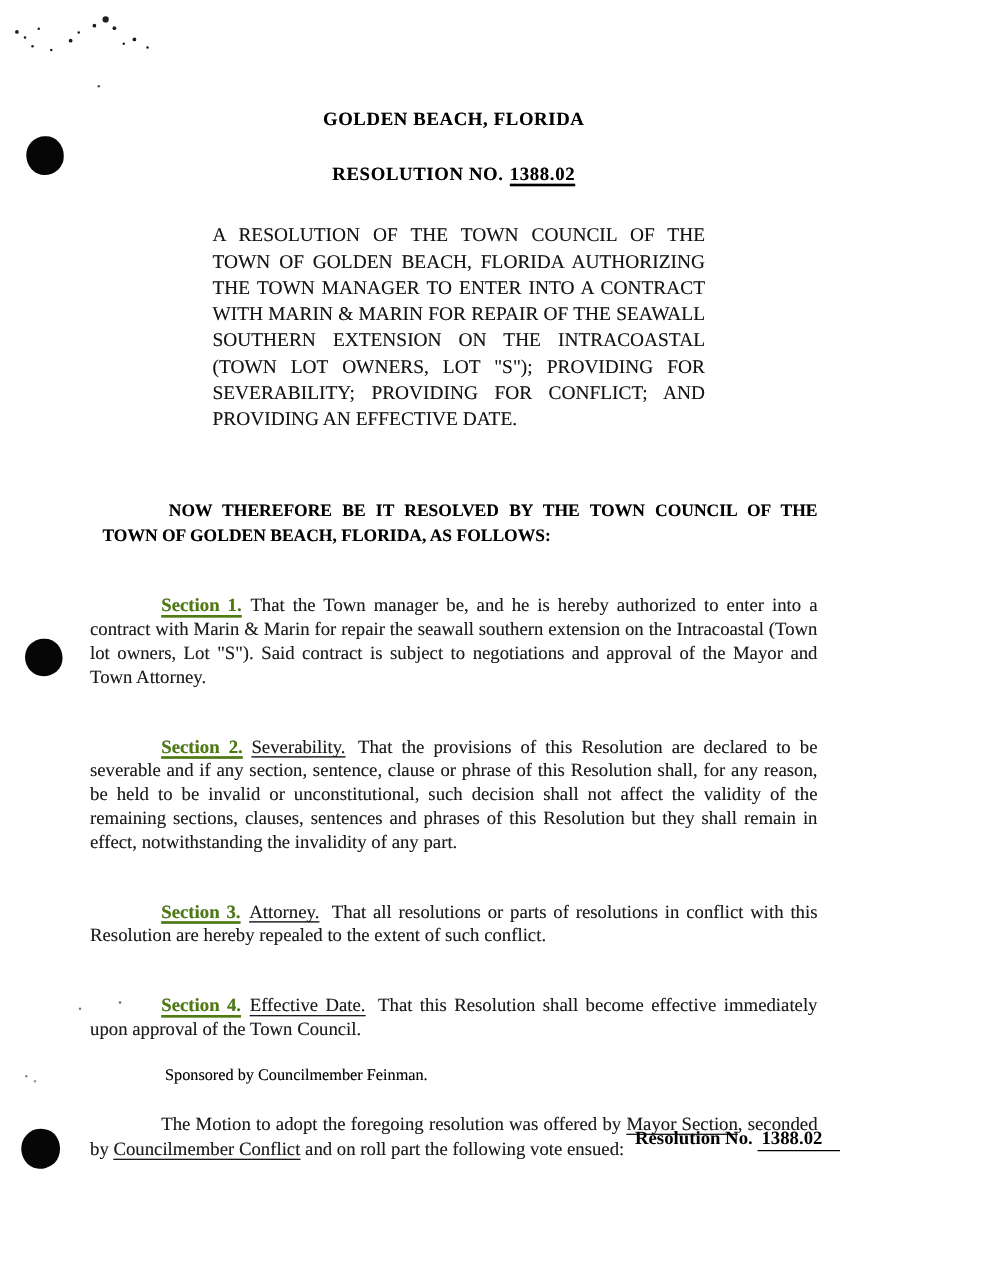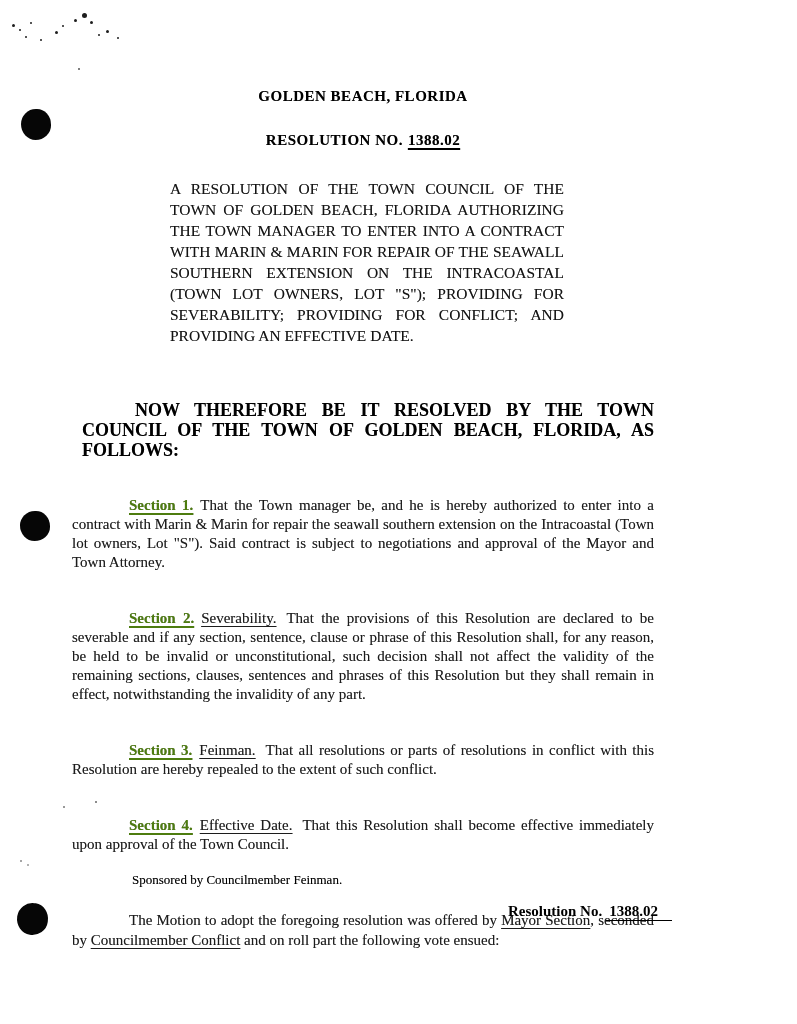--- a/index.html
+++ b/index.html
@@ -39,21 +39,21 @@
     line-height: 21px;
     text-align: justify;
     color: #141414;
   }
 
   
   .resolved {
     margin: 54px 0 0 10px;
     font-weight: bold;
     color: #000;
-    font-size: 18px;
+    font-size: 14px;
     line-height: 20px;
     text-indent: 53px;
     text-align: justify;
   }
 
   
   p.sec {
     margin: 37px 0 0 0;
     font-size: 15px;
     line-height: 19px;
@@ -172,21 +172,21 @@
 
     <p class="sec first">
       <span class="sec-head">Section 1.</span><span>That the Town manager be, and he is hereby authorized to enter into a contract with Marin &amp; Marin for repair the seawall southern extension on the Intracoastal (Town lot owners, Lot "S").  Said contract is subject to negotiations and approval of the Mayor and Town Attorney.</span>
     </p>
 
     <p class="sec">
       <span class="sec-head">Section 2.</span><span class="sec-sub">Severability.</span><span>That the provisions of this Resolution are declared to be severable and if any section, sentence, clause or phrase of this Resolution shall, for any reason, be held to be invalid or unconstitutional, such decision shall not affect the validity of the remaining sections, clauses, sentences and phrases of this Resolution but they shall remain in effect, notwithstanding the invalidity of any part.</span>
     </p>
 
     <p class="sec">
-      <span class="sec-head">Section 3.</span><span class="sec-sub">Feinman.</span><span>That all resolutions or parts of resolutions in conflict with this Resolution are hereby repealed to the extent of such conflict.</span>
+      <span class="sec-head">Section 3.</span><span class="sec-sub">Attorney.</span><span>That all resolutions or parts of resolutions in conflict with this Resolution are hereby repealed to the extent of such conflict.</span>
     </p>
 
     <p class="sec">
       <span class="sec-head">Section 4.</span><span class="sec-sub">Effective Date.</span><span>That this Resolution shall become effective immediately upon approval of the Town Council.</span>
     </p>
 
     <p class="sponsor">Sponsored by Councilmember Feinman.</p>
 
     <p class="motion">
       <span>The Motion to adopt the foregoing resolution was offered by </span><span class="uline">Mayor Section</span><span>, seconded by </span><span class="uline">Councilmember Conflict</span><span> and on roll part the following vote ensued:</span>

